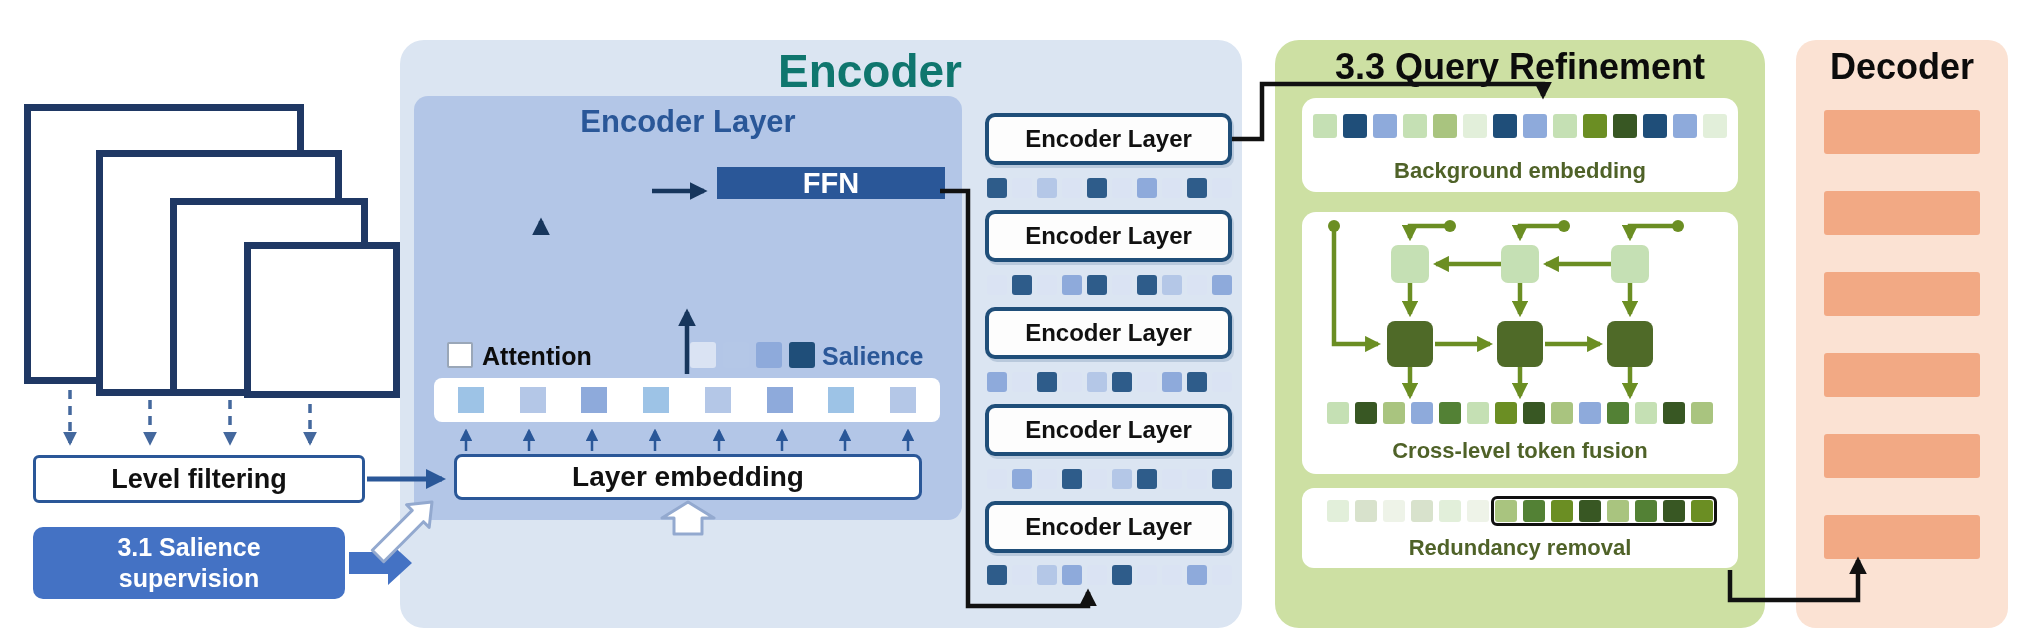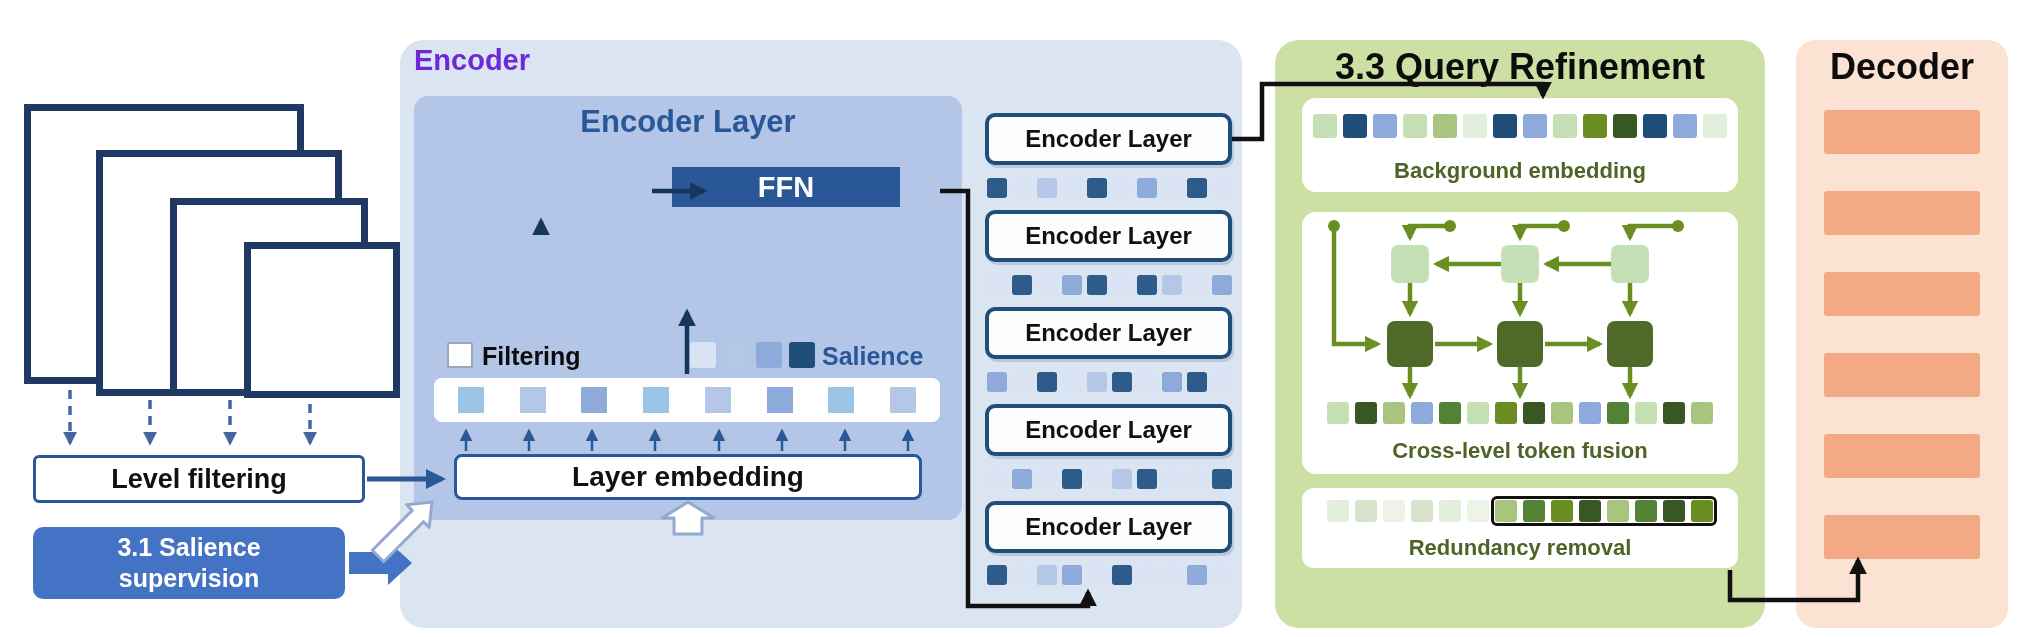--- a/index.html
+++ b/index.html
@@ -17,26 +17,26 @@
 
   .flexc{display:flex;align-items:center;justify-content:center;text-align:center}
 
   .level-filtering{left:33px;top:455px;width:332px;height:48px;background:#fff;
     border:3px solid #2a5798;border-radius:6px;font-weight:bold;font-size:27px;z-index:5}
   .salience-box{left:33px;top:527px;width:312px;height:72px;background:#4472c4;color:#fff;
     border-radius:10px;font-weight:bold;font-size:25px;line-height:1.25;flex-direction:column;z-index:5}
 
   
   .encoder-outer{left:400px;top:40px;width:842px;height:588px;background:#dbe5f2;border-radius:24px}
-  .encoder-title{left:414px;top:44px;width:548px;text-align:left;font-weight:bold;font-size:29px;color:#6d28d9}
+  .encoder-title{left:414px;top:44px;width:548px;text-align:right;font-weight:bold;font-size:46px;color:#0f766e}
   .encoder-inner{left:414px;top:96px;width:548px;height:424px;background:#b3c6e7;border-radius:14px}
   .encoder-layer-title{left:414px;top:104px;width:548px;text-align:center;font-weight:bold;font-size:31px;color:#2a5798}
   .dkbox{background:#2a5798;color:#fff;font-weight:bold}
   .norm-box{left:434px;top:167px;width:216px;height:48px;font-size:29px}
-  .ffn-box{left:672px;top:167px;width:228px;height:40px;font-size:29px}
+  .ffn-box{left:717px;top:167px;width:228px;height:32px;font-size:29px}
   .sa-box{left:434px;top:234px;width:506px;height:70px;font-size:31px}
   .legend-bg-sq{left:447px;top:342px;width:26px;height:26px;background:#fff;border:2px solid #9aa7b8;border-radius:2px}
   .legend-bg-label{left:482px;top:342px;font-weight:bold;font-size:25px;color:#0c0c0c}
   .legend-sal-row{left:690px;top:342px;--sz:26px;gap:7px}
   .legend-sal-label{left:822px;top:342px;font-weight:bold;font-size:25px;color:#2a5798}
   .token-strip{left:434px;top:378px;width:506px;height:44px;background:#fff;border-radius:8px;
     display:flex;align-items:center;justify-content:space-around;padding:0 6px}
   .token-strip .sq{width:26px;height:26px}
   .layer-filtering{left:454px;top:454px;width:468px;height:46px;background:#fff;
     border:3px solid #2a5798;border-radius:8px;font-weight:bold;font-size:28px;z-index:6}
@@ -100,21 +100,21 @@
   <div class="abs encoder-outer"></div>
   <div class="abs encoder-title">Encoder</div>
   <div class="abs encoder-inner"></div>
   <div class="abs encoder-layer-title">Encoder Layer</div>
 
   <div class="abs flexc dkbox ffn-box">
     <span>FFN</span>
   </div>
 
   <div class="abs legend-bg-sq"></div>
-  <div class="abs legend-bg-label">Filtering</div>
+  <div class="abs legend-bg-label">Attention</div>
   <div class="sqrow legend-sal-row">
       <span class="sq" style="background: rgb(218, 227, 243);"></span>
       <span class="sq" style="background: rgb(180, 199, 231);"></span>
       <span class="sq" style="background: rgb(142, 170, 219);"></span>
       <span class="sq" style="background: rgb(31, 78, 121);"></span>
     </div>
   <div class="abs legend-sal-label">Salience</div>
 
   <div class="abs token-strip">
       <span class="sq" style="background: rgb(157, 195, 230);"></span>

